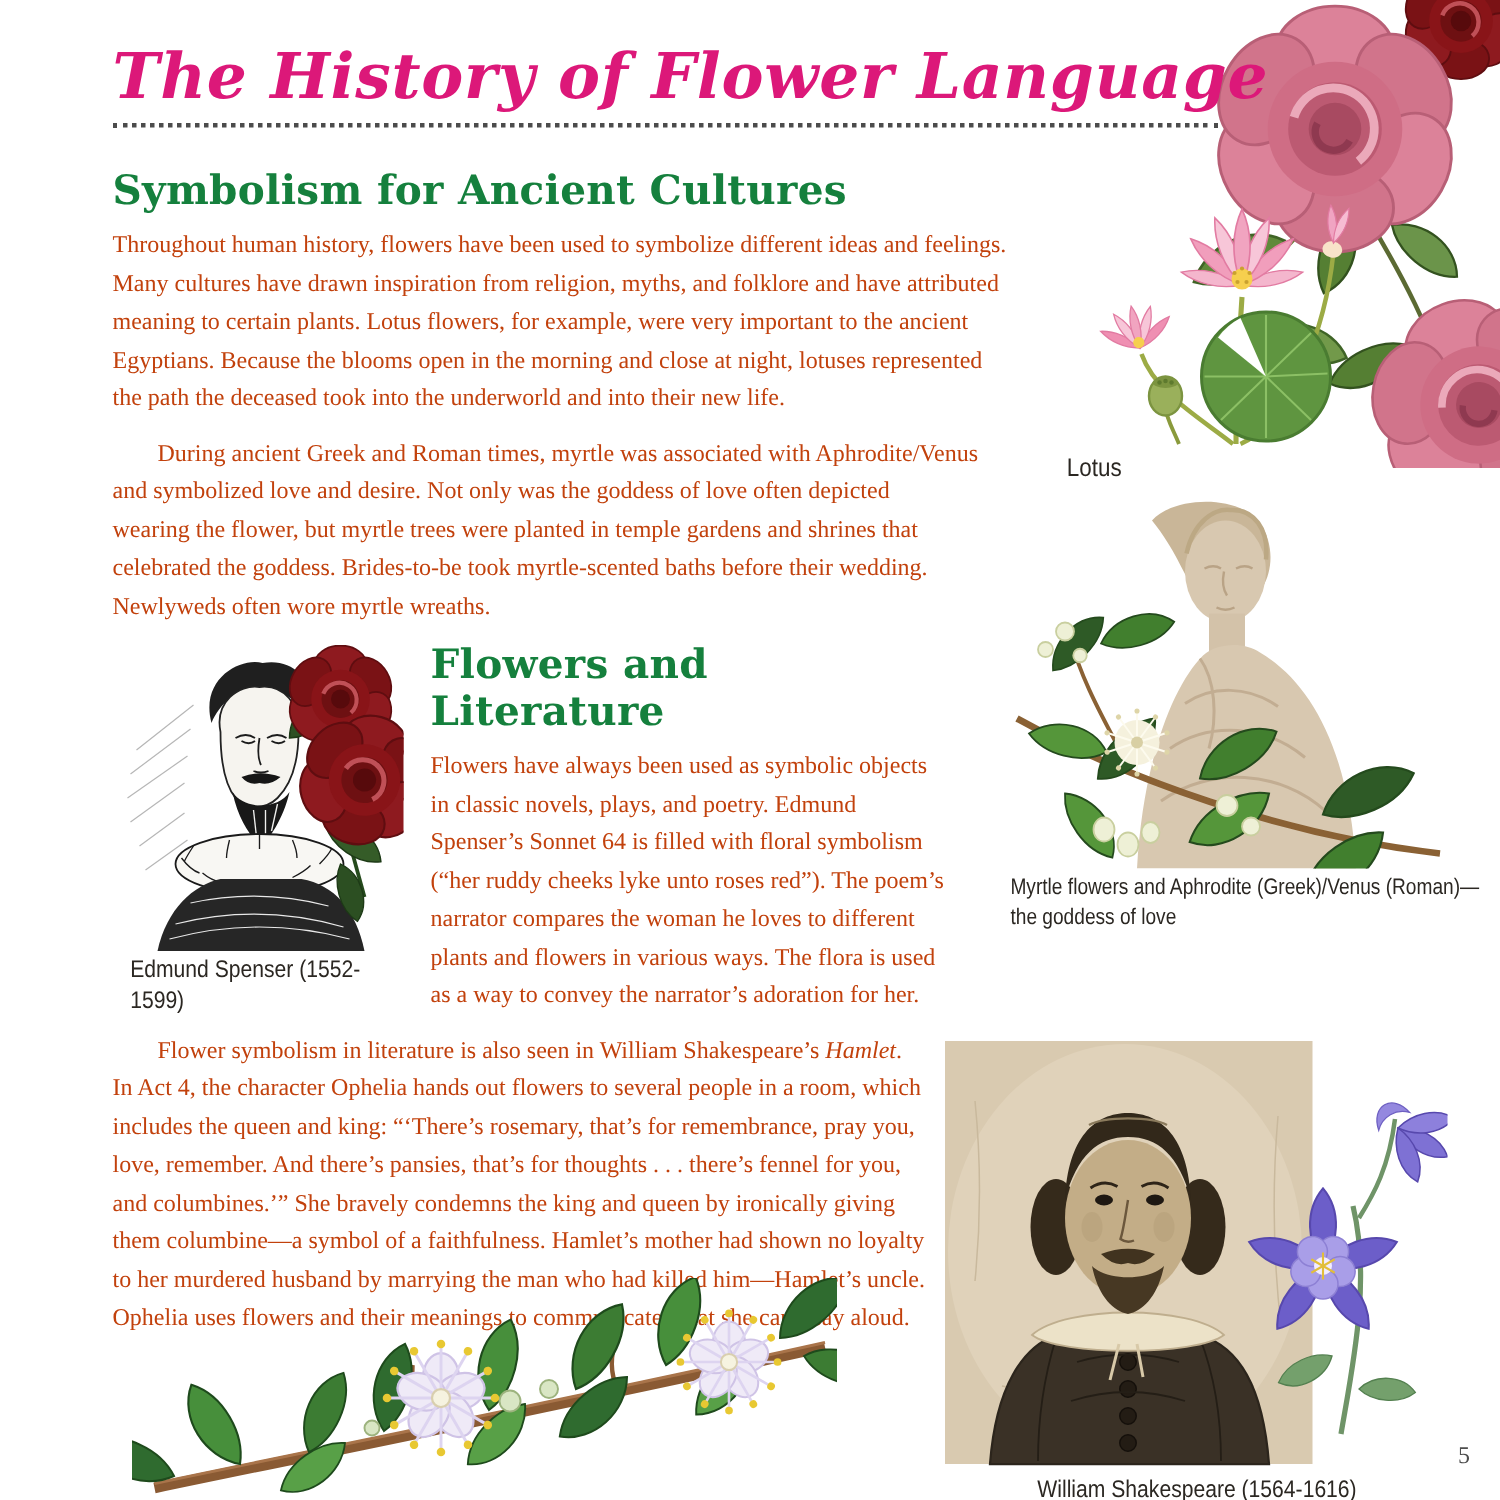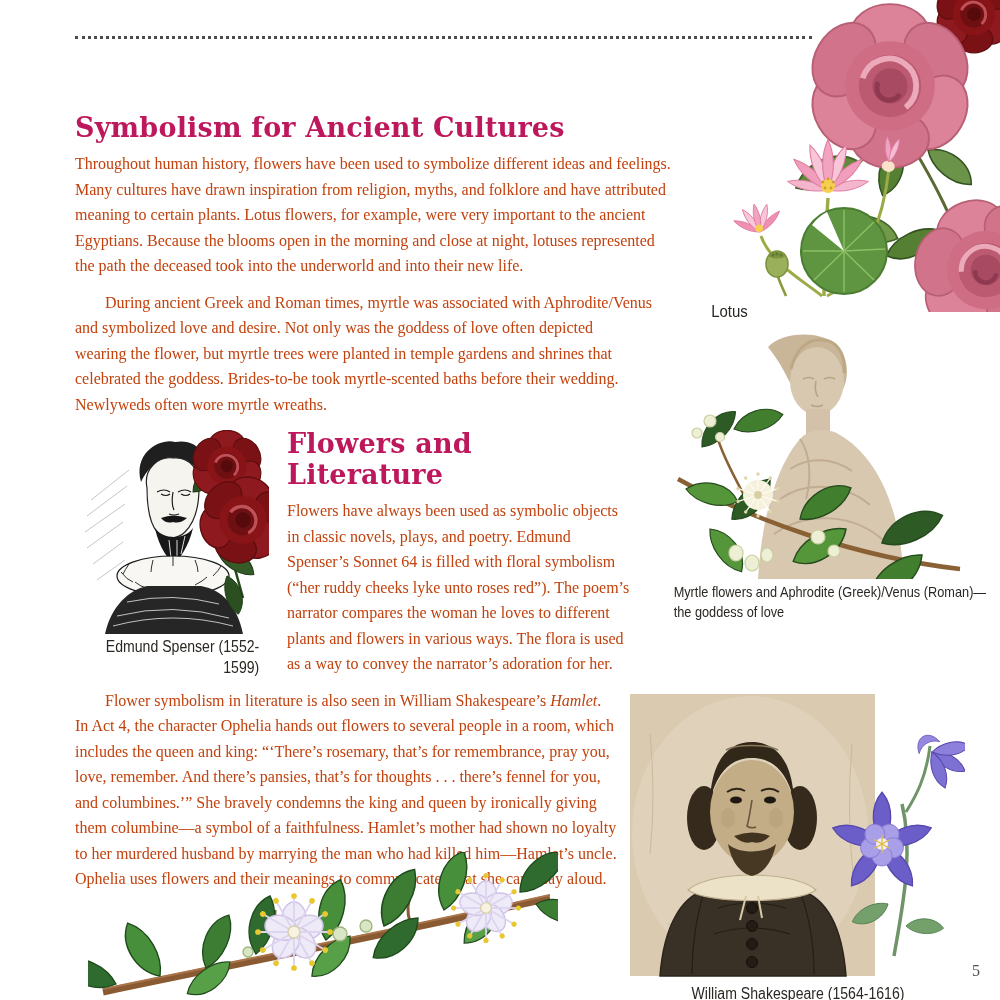--- a/index.html
+++ b/index.html
@@ -6,28 +6,28 @@
   .page{position:relative;width:1000px;height:1000px;background:#ffffff;overflow:hidden;
         font-family:"Liberation Serif",serif;}
   
   .header{position:absolute;left:75px;top:28px;width:745px;}
   .title{font-family:"DejaVu Serif",serif;font-style:italic;font-weight:700;
          font-size:42px;line-height:1.1;color:#dc1879;letter-spacing:.5px;white-space:nowrap;}
   .dotted{margin-top:8px;width:737px;height:0;border-top:3.5px dotted #4c4c4c;}
   
   .content{position:absolute;left:75px;top:112px;width:890px;}
   h2.section{font-family:"DejaVu Serif",serif;font-weight:700;font-size:27px;
-             color:#be185d;letter-spacing:.2px;margin:0 0 8px 0;line-height:1.15;}
+             color:#15803d;letter-spacing:.2px;margin:0 0 8px 0;line-height:1.15;}
   h2.lit{margin-top:2px;}
   p.body{font-size:16px;line-height:25.5px;color:#c2410c;margin:0 0 11px 0;}
   p.indent{text-indent:30px;}
   figure{margin:0;}
   .fig-lotus{float:right;width:270px;margin:20px 0 6px 18px;text-align:left;}
   .fig-statue{float:right;clear:right;width:315px;margin:0 0 18px 16px;text-align:left;}
-  .fig-spenser{float:left;width:196px;margin:2px 16px 4px 0;text-align:right;}
+  .fig-spenser{float:left;width:196px;margin:2px 16px 4px 0;text-align:left;}
   .fig-shk{float:right;clear:right;width:335px;margin:6px 0 0 12px;text-align:center;}
   figcaption{font-family:"Liberation Sans",sans-serif;color:#2b2722;font-size:16px;
              line-height:1.3;transform:scaleX(.88);transform-origin:center top;margin-top:3px;}
   .fig-statue figcaption{font-size:15px;transform:scaleX(.85);}
   .fig-statue figcaption span{display:block;white-space:nowrap;}
   .fig-shk figcaption{width:250px;margin:2px auto 0 auto;}
   .lotus-cap{font-size:17px;}
   
   .decor-roses{position:absolute;top:0;right:0;}
   .branch{position:absolute;left:88px;top:852px;}
@@ -122,20 +122,21 @@
     <use href="#leafG" fill="#72994a" stroke="#3f6426" stroke-width="1.2" transform="translate(60,222) rotate(22) scale(1.4)"></use>
     <use href="#leafG" fill="#557f33" stroke="#33521f" stroke-width="1.2" transform="translate(120,140) rotate(112) scale(1.3)"></use>
     <use href="#leafG" fill="#6b944a" stroke="#33521f" stroke-width="1.2" transform="translate(150,150) rotate(45) scale(1.25)"></use>
     <use href="#leafG" fill="#557f33" stroke="#33521f" stroke-width="1.2" transform="translate(160,230) rotate(160) scale(1.3)"></use>
     <use href="#roseR" transform="translate(196,14) scale(1.25)"></use>
     <use href="#roseP" transform="translate(112,86) scale(1.95)"></use>
     <use href="#roseP" transform="translate(208,270) scale(1.7) rotate(-20)"></use>
   </svg>
 
   <div class="header">
+    <div class="title">The History of Flower Language</div>
     <div class="dotted"></div>
   </div>
 
   <div class="content">
 
     <figure class="fig-lotus">
       <svg width="212" height="166" viewBox="0 0 212 166">
         <path d="M100 164 C100 128 102 96 104 66" fill="none" stroke="#9cab45" stroke-width="3.4"></path>
         <path d="M98 164 C78 148 46 130 37 104" fill="none" stroke="#9cab45" stroke-width="3"></path>
         <path d="M103 164 C138 148 160 84 165 36" fill="none" stroke="#9cab45" stroke-width="3"></path>

